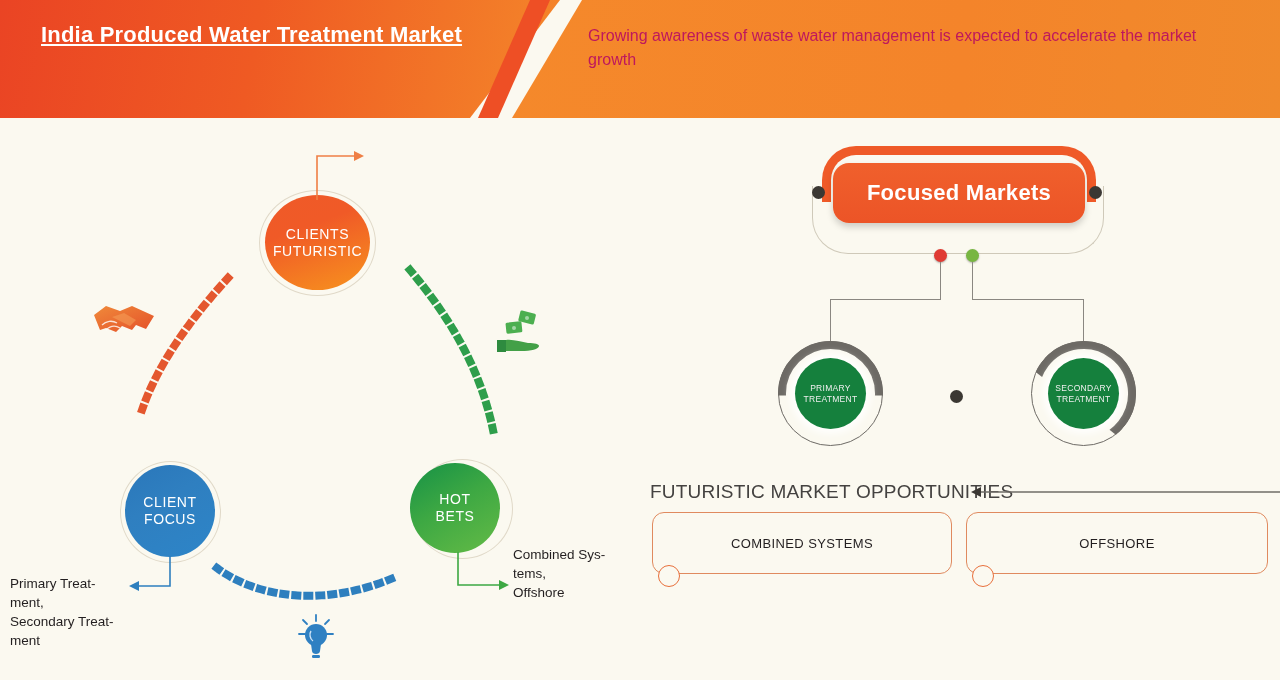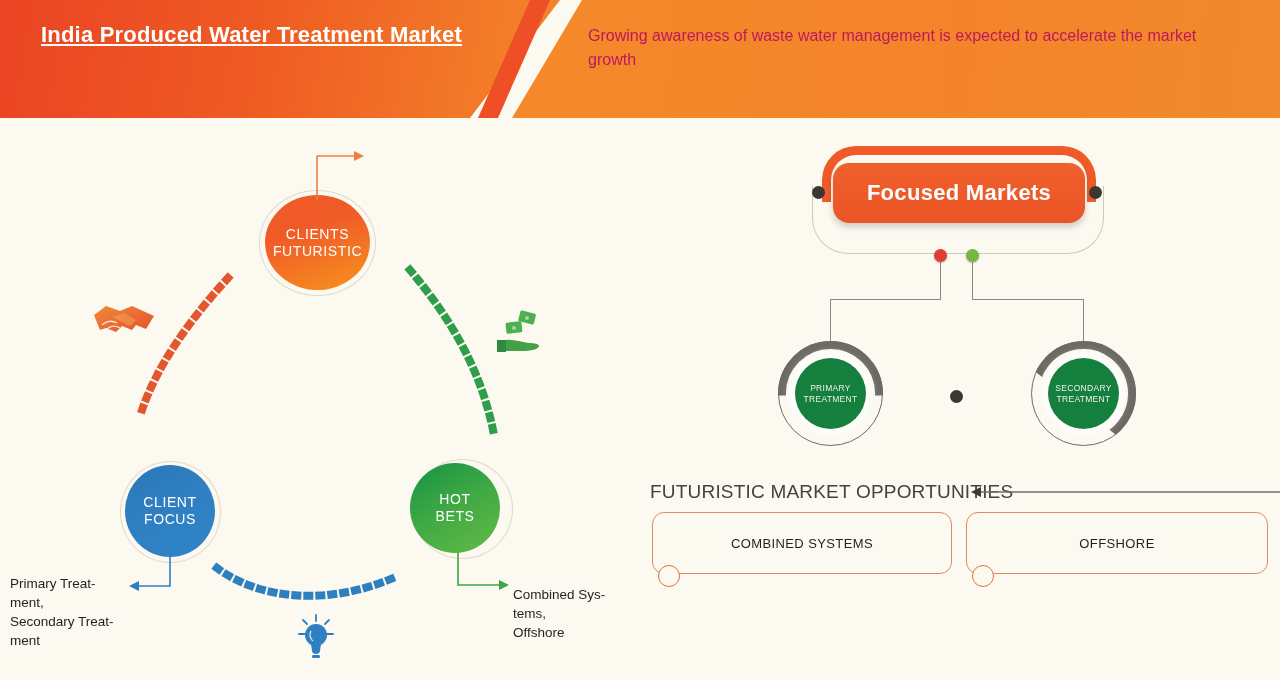--- a/index.html
+++ b/index.html
@@ -168,21 +168,21 @@
   <div class="bubble b-hot">
     <span>
       <span>HOT</span><br>
       <span>BETS</span>
     </span>
   </div>
   <svg style="position:absolute;left:445px;top:552px;width:80px;height:45px;">
     <path d="M13,0 L13,33 L55,33" fill="none" stroke="#3da843" stroke-width="1.6"></path>
     <path d="M54,28 L64,33 L54,38 Z" fill="#3da843"></path>
   </svg>
-  <div class="labeltxt" style="left:513px;top:545px;width:110px;margin-top:40px;">
+  <div class="labeltxt" style="left:513px;top:545px;width:110px;">
     <span>Combined Sys-</span><br>
     <span>tems,</span><br>
     <span>Offshore</span>
   </div>
 
   <svg style="position:absolute;left:92px;top:295px;width:64px;height:48px;" viewBox="0 0 64 48">
     <defs>
       <linearGradient id="gHand" x1="0" y1="0" x2="1" y2="1">
         <stop offset="0%" stop-color="#f08a3a"></stop>
           <stop offset="100%" stop-color="#e4502a"></stop>

